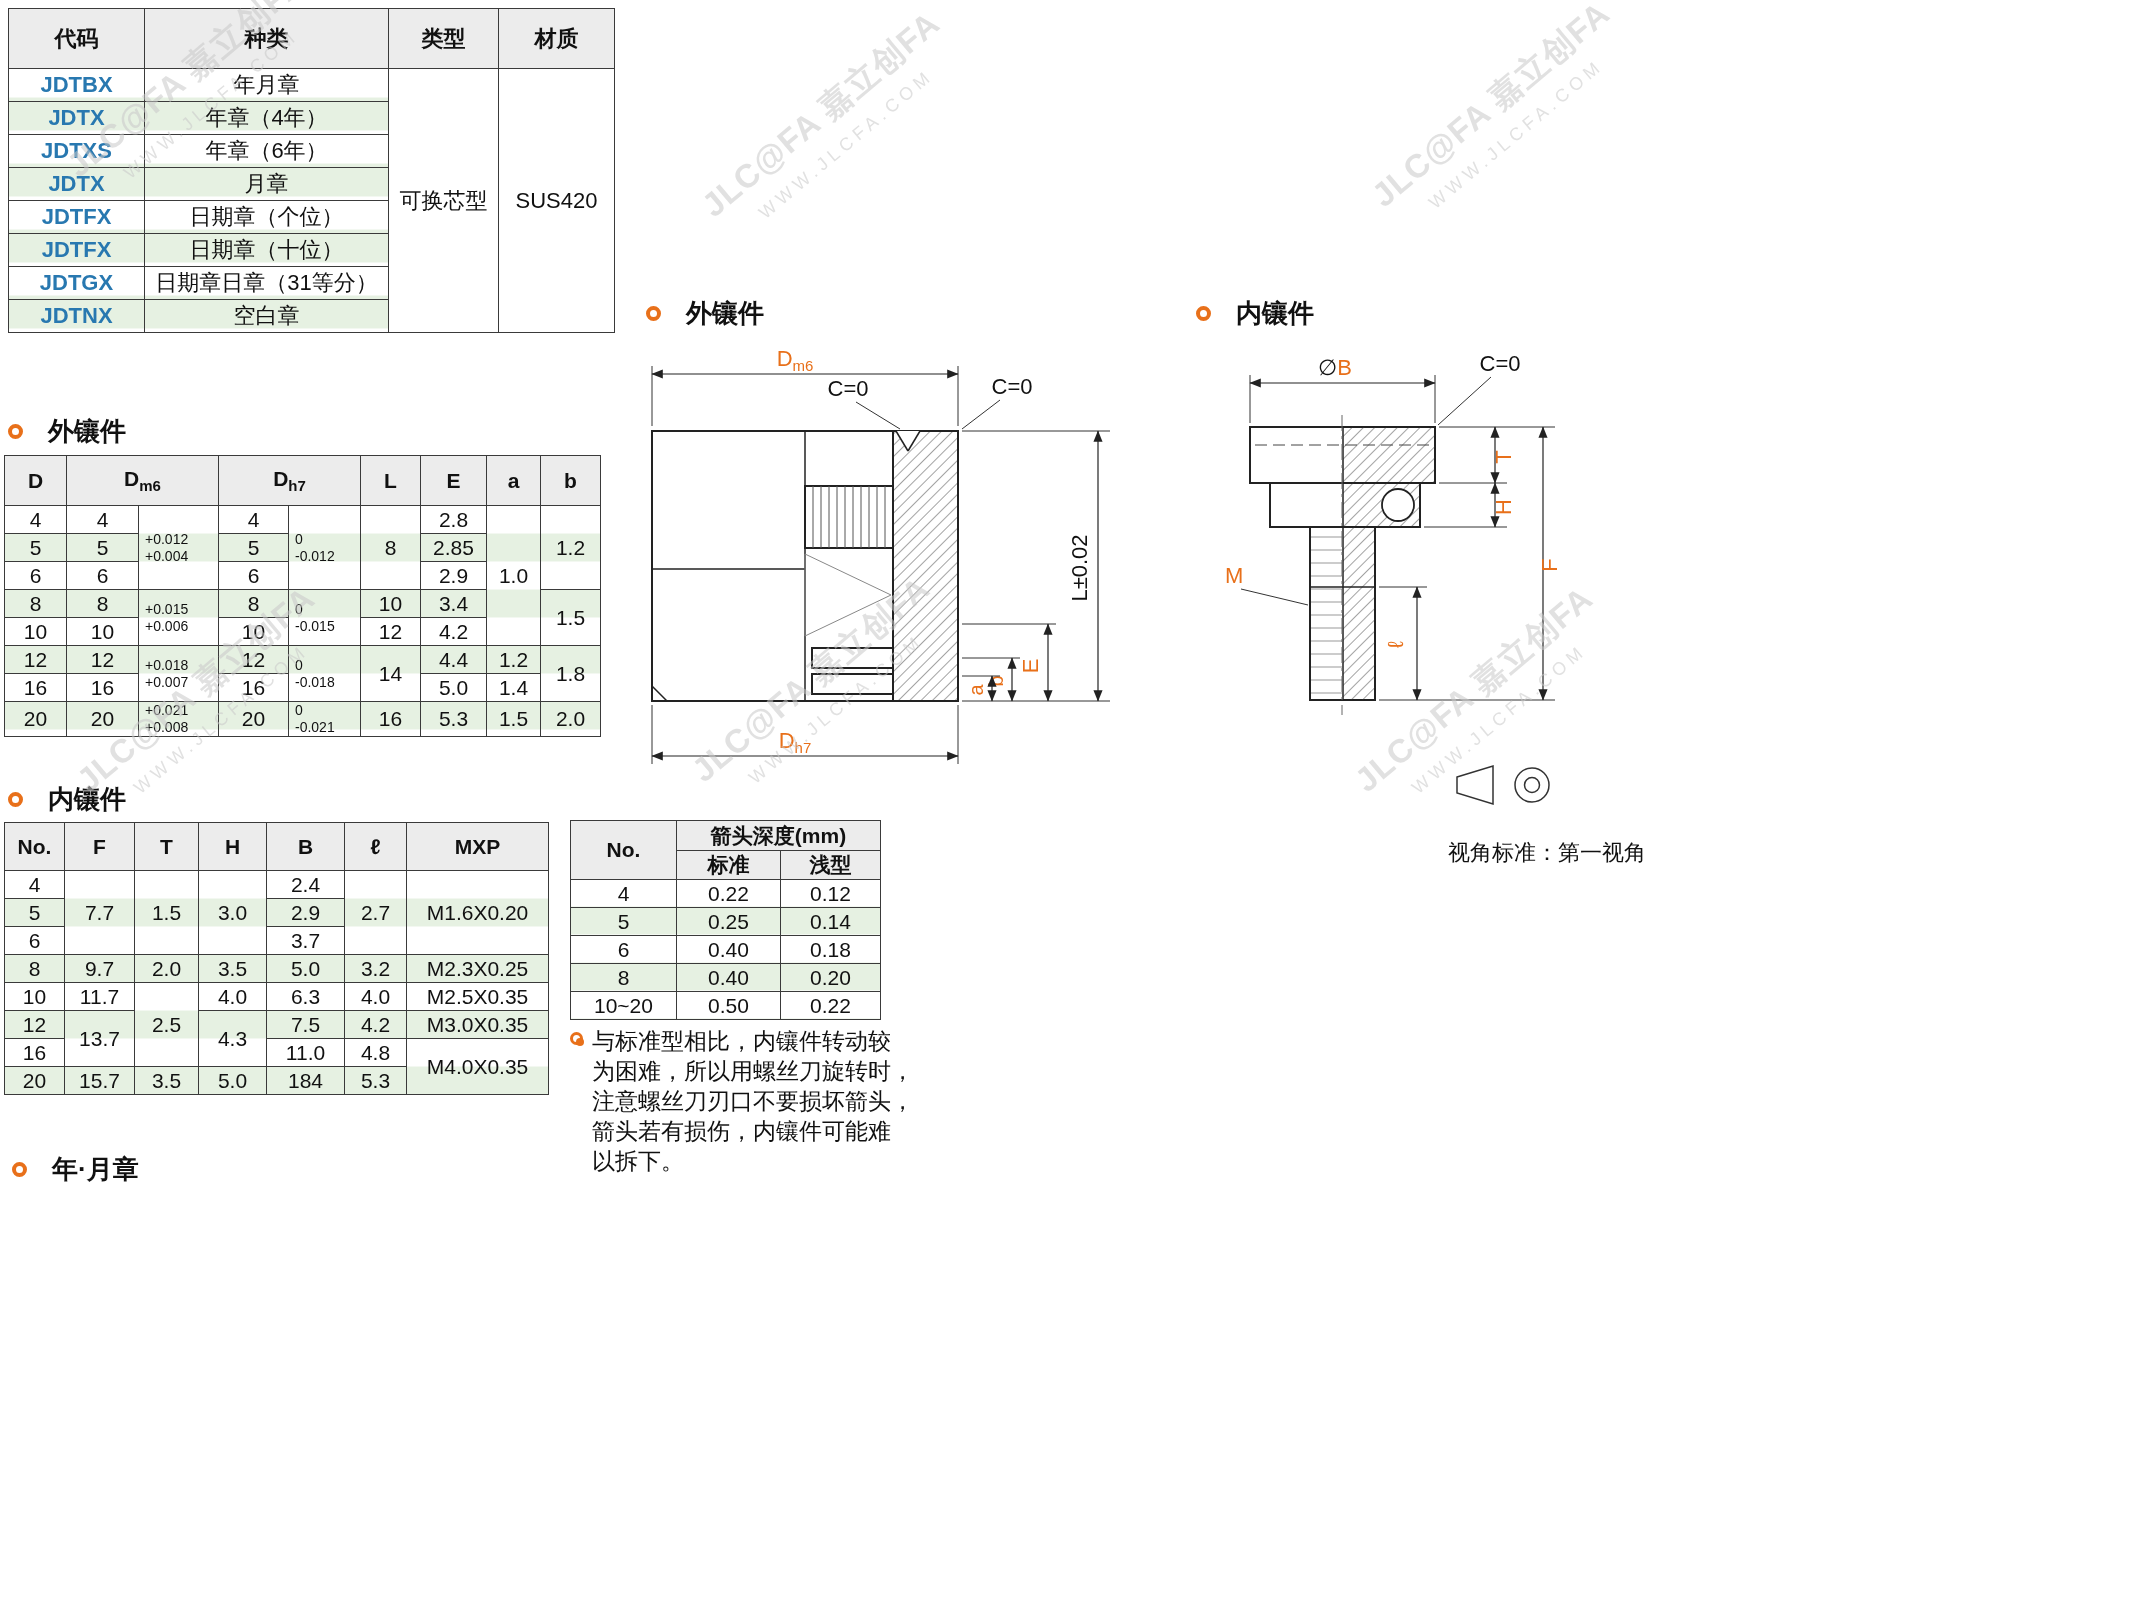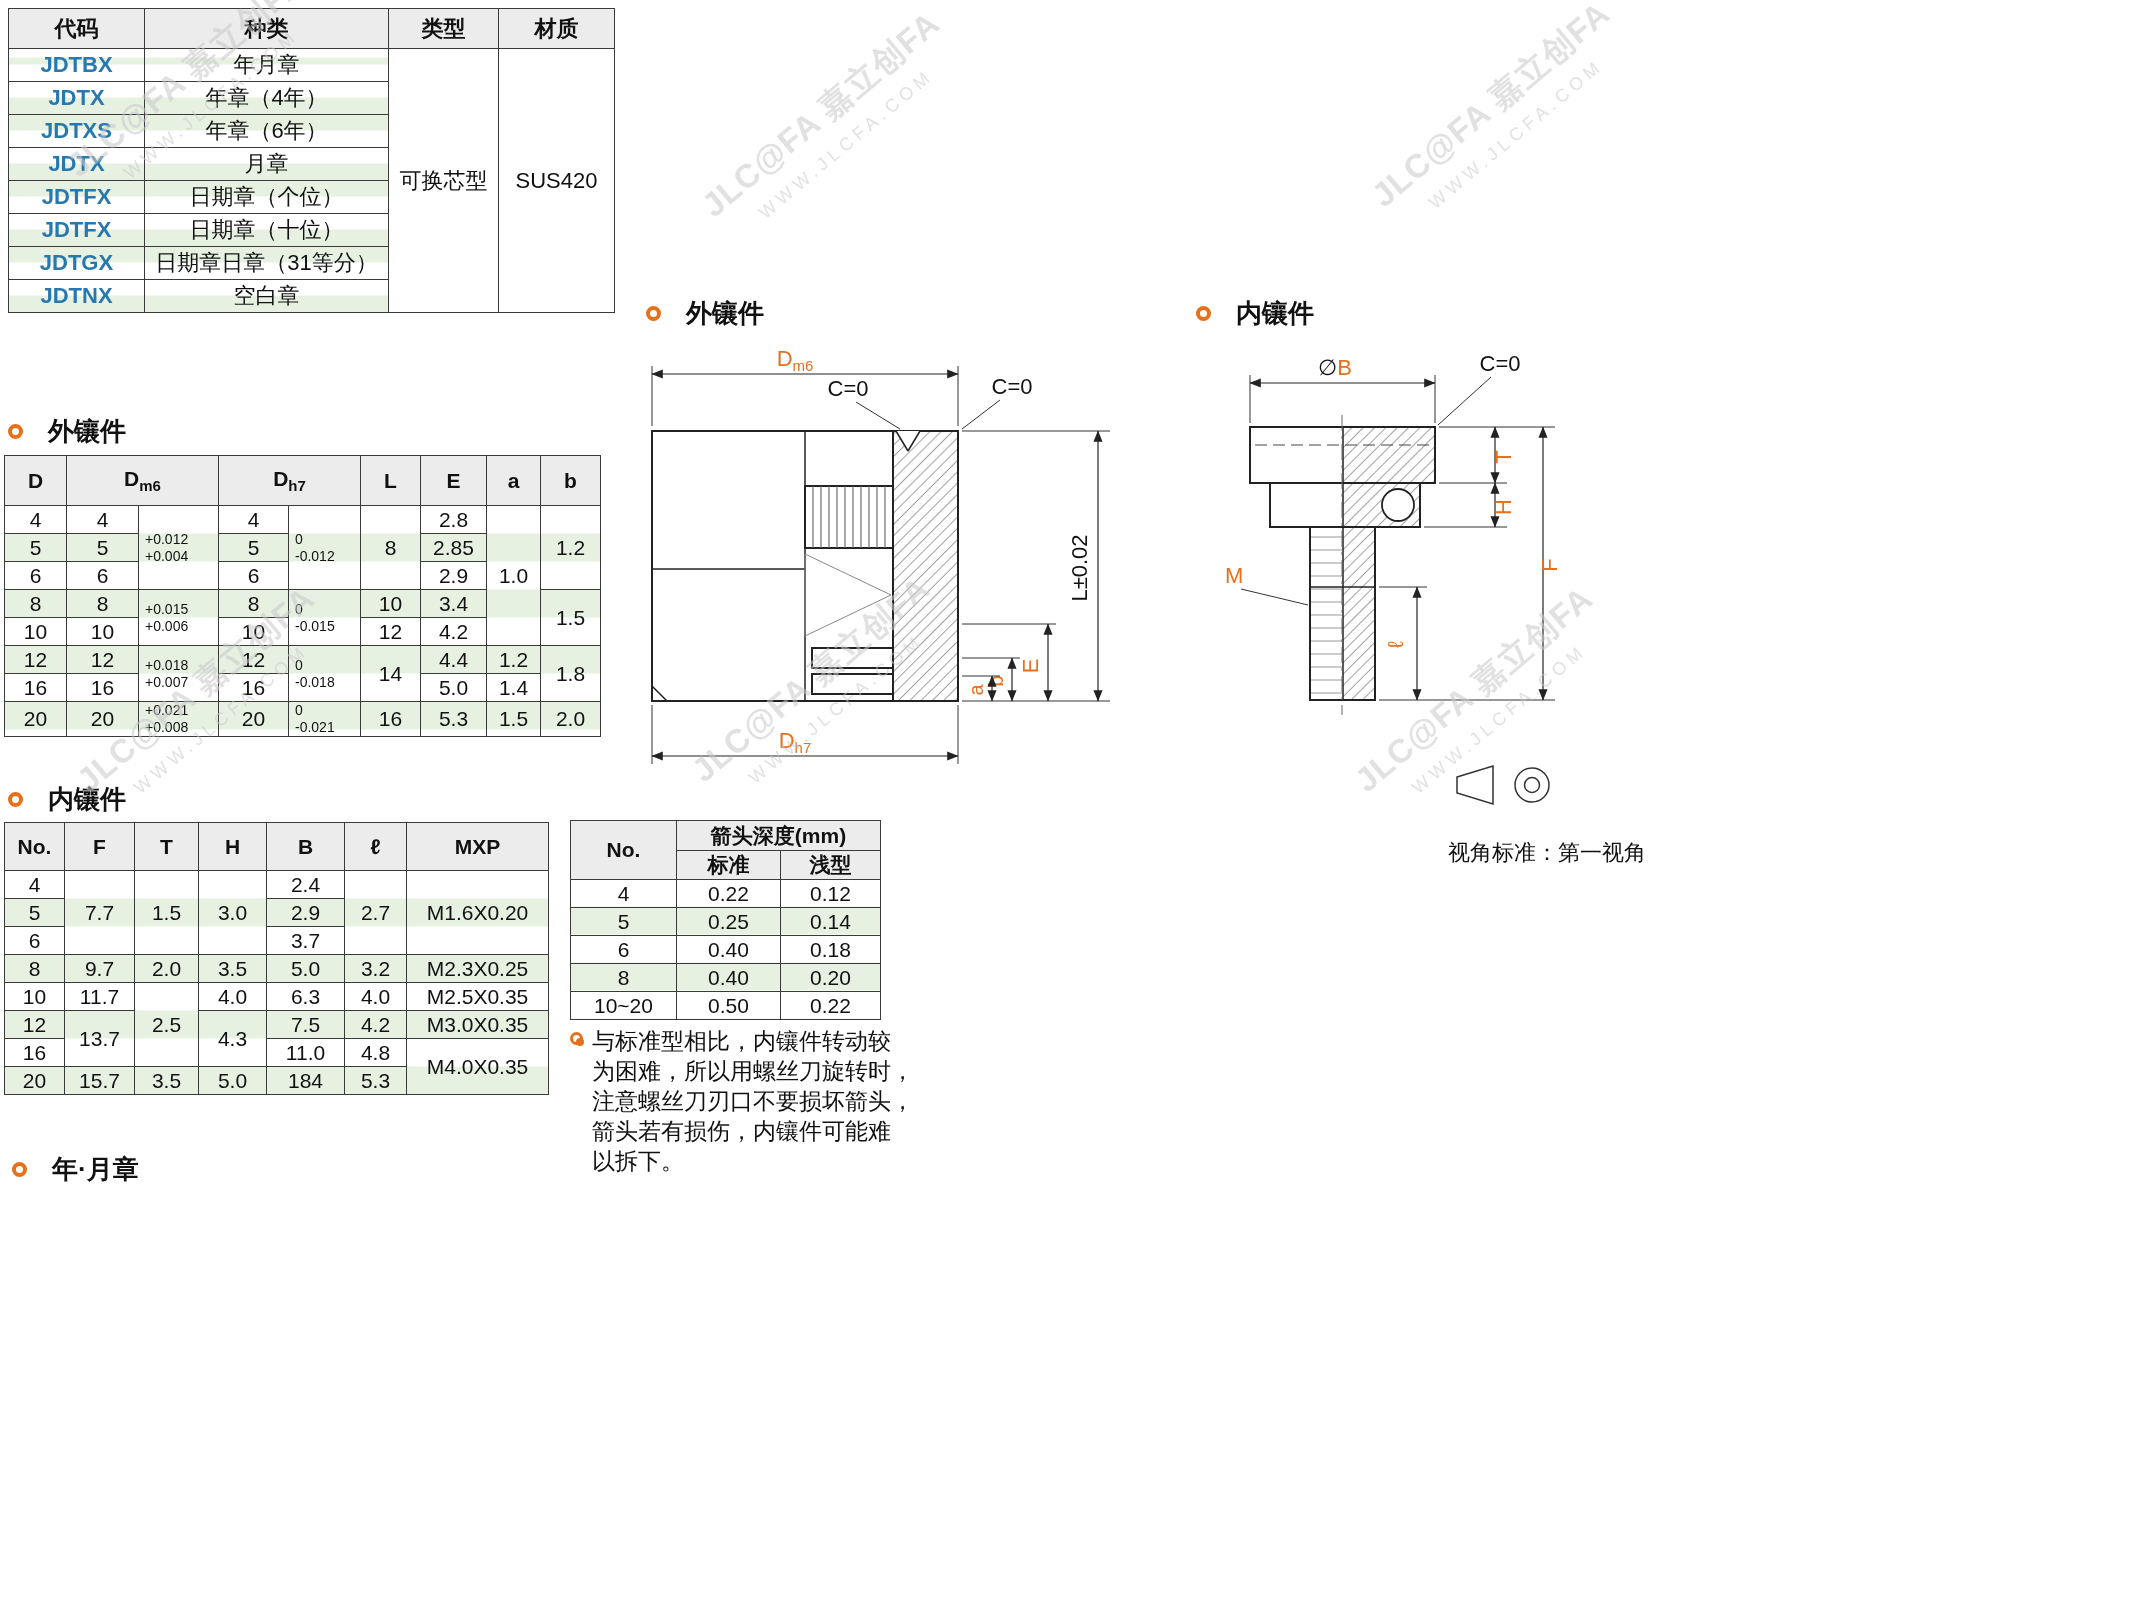--- a/index.html
+++ b/index.html
@@ -10,21 +10,21 @@
 
   
   table.tbl { border-collapse:collapse; table-layout:fixed; }
   .tbl th, .tbl td { border:1px solid #3a3a3a; text-align:center; vertical-align:middle;
                      background:transparent; padding:0; overflow:hidden; }
   .tbl th { background:#ececec; font-weight:bold; }
 
   .code-tbl { font-size:22px;
     background-image: repeating-linear-gradient(to bottom, #ffffff 0 33px, #e6f1e2 33px 66px);
     background-position: 0 56px; }
-  .code-tbl thead tr { height:40px; }
+  .code-tbl thead tr { height:60px; }
   .code-tbl tbody tr { height:33px; }
   .code-tbl td.code { color:#2878b0; font-weight:bold; }
   .code-tbl td.wcell { background:#fff;text-align:center; }
 
   .dim-tbl { font-size:21px;
     background-image: repeating-linear-gradient(to bottom, #ffffff 0 28px, #e6f1e2 28px 56px); }
   .outer-tbl { background-position: 0 50px; }
   .outer-tbl thead tr { height:50px; }
   .outer-tbl tbody tr { height:28px; }
   .inner-tbl { background-position: 0 48px; }

